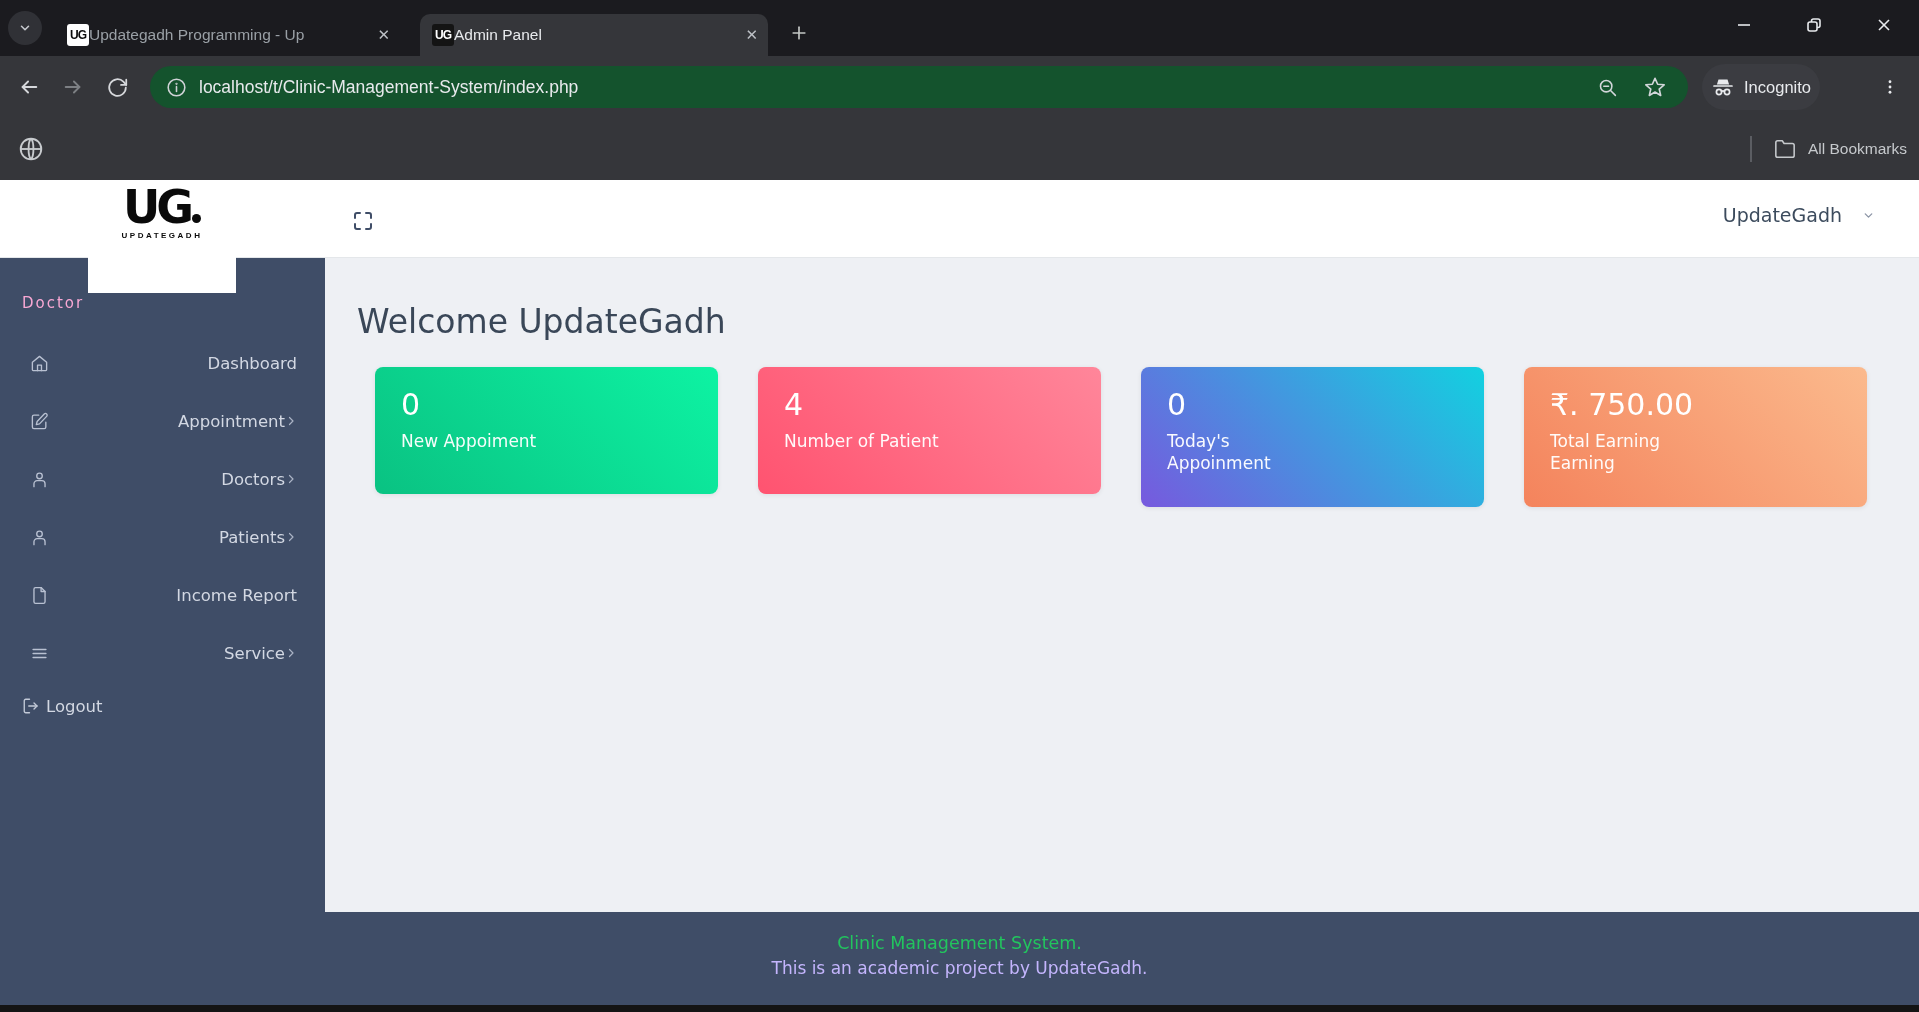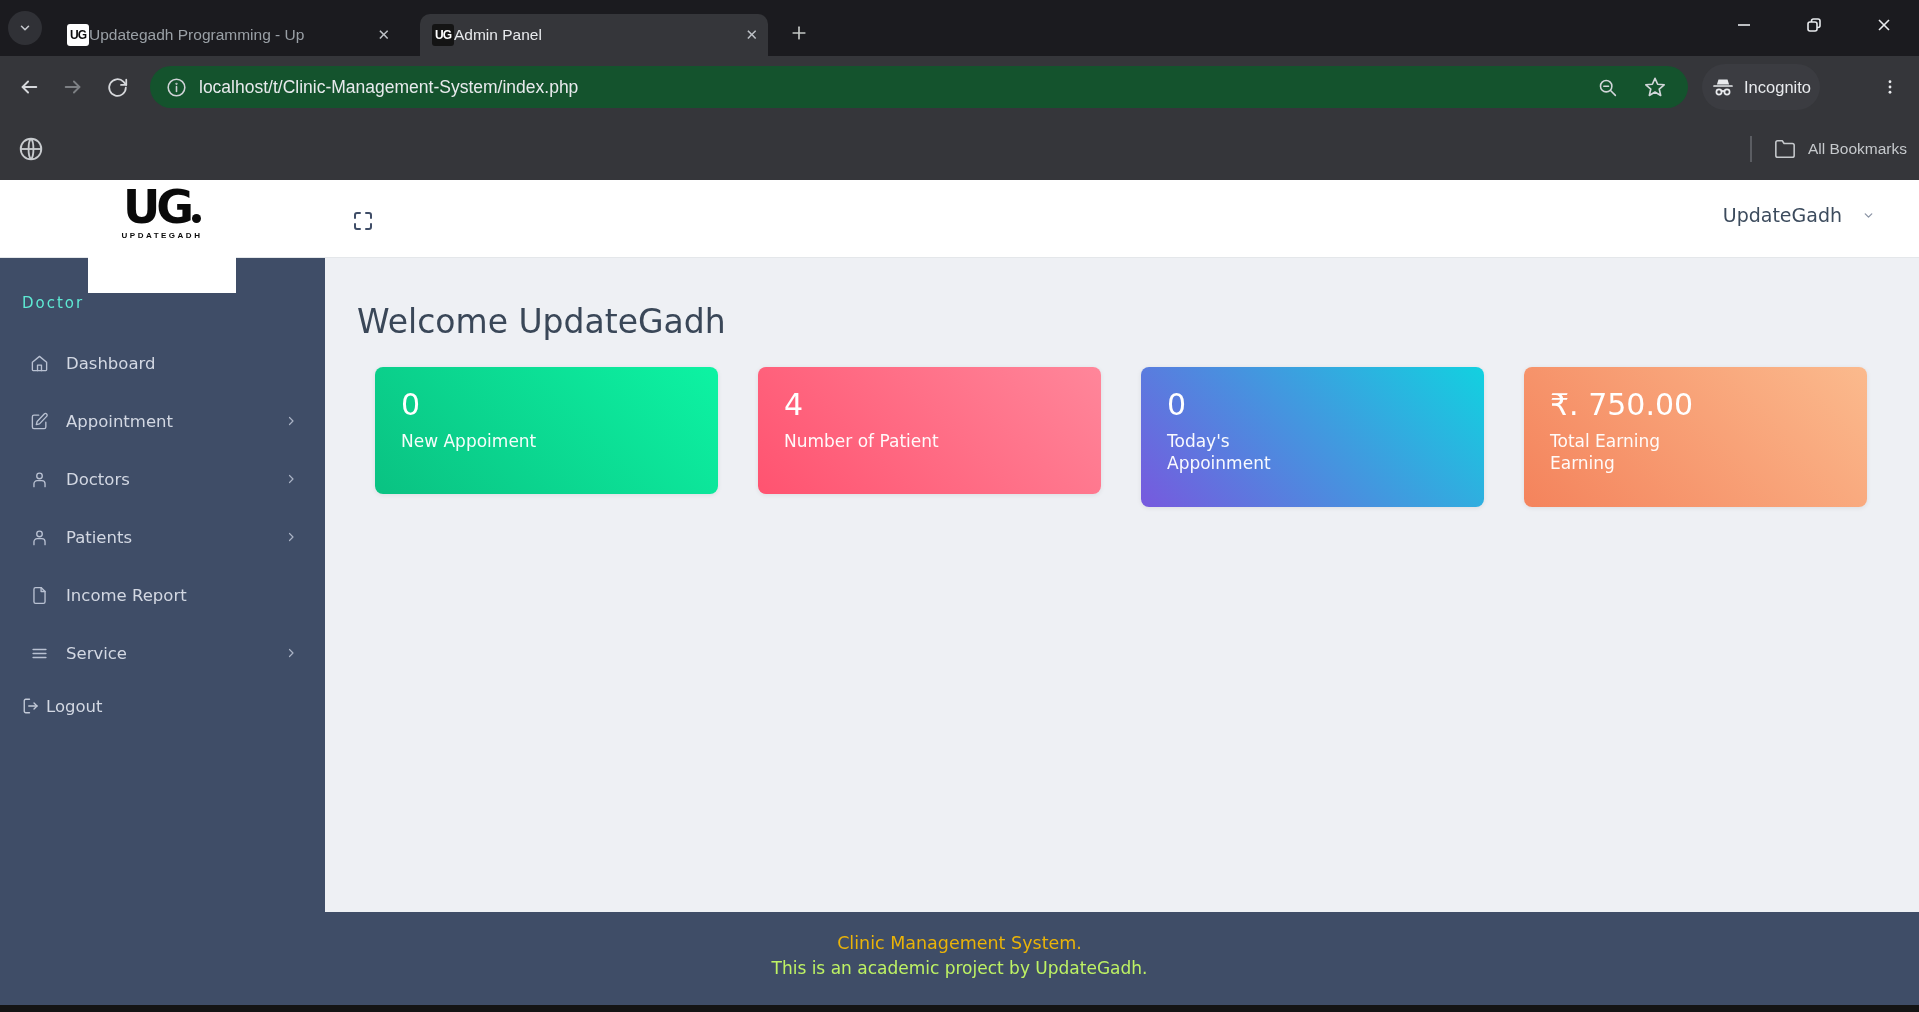--- a/index.html
+++ b/index.html
@@ -38,43 +38,43 @@
   .logo-box { position:absolute; left:88px; top:180px; width:148px; height:113px; background:#ffffff; z-index:5; text-align:center; }
   .logo-mono { margin-top:4px; font-family:"DejaVu Sans", sans-serif; font-weight:bold; font-size:46px; letter-spacing:-4px; color:#0a0a0a; line-height:1.0; }
   .logo-dot { display:inline-block; width:9px; height:9px; background:#0a0a0a; border-radius:50%; margin-left:2px; }
   .logo-sub { font-size:8px; font-weight:bold; letter-spacing:2.5px; color:#0a0a0a; margin-top:1px; }
   .fullscreen-btn { position:absolute; left:351px; top:209px; width:24px; height:24px; color:#3f4d67; }
   .user-menu { position:absolute; right:44px; top:204px; display:flex; align-items:center; gap:20px; color:#3c4b5d; font-size:19px; font-family:"DejaVu Sans", sans-serif; }
   .user-menu .chev { color:#8b94a5; }
 
   
   .sidebar { position:absolute; left:0; top:258px; width:325px; height:654px; background:#3f4d67; font-family:"DejaVu Sans", sans-serif; }
-  .side-section { position:absolute; left:22px; top:36px; font-size:15px; letter-spacing:2px; color:#5eead4; }
+  .side-section { position:absolute; left:22px; top:36px; font-size:15px; letter-spacing:2px; color:#f9a8d4; }
   .side-menu { position:absolute; left:0; top:76px; width:325px; }
-  .side-item { height:58px; display:flex; align-items:center; padding:0 28px 0 30px; color:#d3d8e3; font-size:16.5px; }
+  .side-item { height:58px; display:flex; align-items:center; padding:0 28px 0 30px; color:#d3d8e3; font-size:16.5px;text-align:right; }
   .side-item .ic { width:19px; height:19px; margin-right:17px; color:#b9c1d2; flex:0 0 auto; }
   .side-item .lbl { flex:1 1 auto; }
   .side-item .chev { width:12px; height:12px; color:#aab3c5; }
   .logout-item { position:absolute; left:0; top:424px; width:265px; height:48px; display:flex; align-items:center; padding-left:22px; color:#d3d8e3; font-size:16.5px; }
   .logout-item .ic { width:18px; height:18px; margin-right:6px; color:#c3cad8; }
 
   
   .main { position:absolute; left:325px; top:258px; width:1594px; height:654px; background:#eef0f4; }
   .welcome { position:absolute; left:32px; top:44px; font-family:"DejaVu Sans", sans-serif; font-size:33px; font-weight:400; color:#3a4758; }
   .cards { position:absolute; left:50px; top:109px; display:flex; gap:40px; }
   .card { width:343px; border-radius:8px; padding:21px 26px; color:#ffffff; font-family:"DejaVu Sans", sans-serif; box-shadow:0 1px 5px rgba(0,0,0,0.08); }
   .card.short { height:127px; }
   .card.tall { height:140px; }
   .card-value { font-size:30px; font-weight:400; line-height:1.15; }
   .card-label { font-size:17px; margin-top:7px; white-space:pre-line; line-height:1.35; color:rgba(255,255,255,0.96); }
 
   
   .footer { position:absolute; left:0; top:912px; width:1919px; height:93px; background:#3f4d67; text-align:center; font-family:"DejaVu Sans", sans-serif; }
-  .footer-line1 { margin-top:21px; font-size:17.5px; color:#eab308;text-align:center; }
-  .footer-line2 { margin-top:5px; font-size:17px; color:#bef264; }
+  .footer-line1 { margin-top:21px; font-size:17.5px; color:#22c55e;text-align:center; }
+  .footer-line2 { margin-top:5px; font-size:17px; color:#c4b5fd; }
   .bottom-strip { position:absolute; left:0; top:1005px; width:1919px; height:7px; background:#141414; }
 
   svg { display:block; }
 </style>
 </head>
 <body>
 
 <div id="screen">
 
   <div class="tabstrip">

